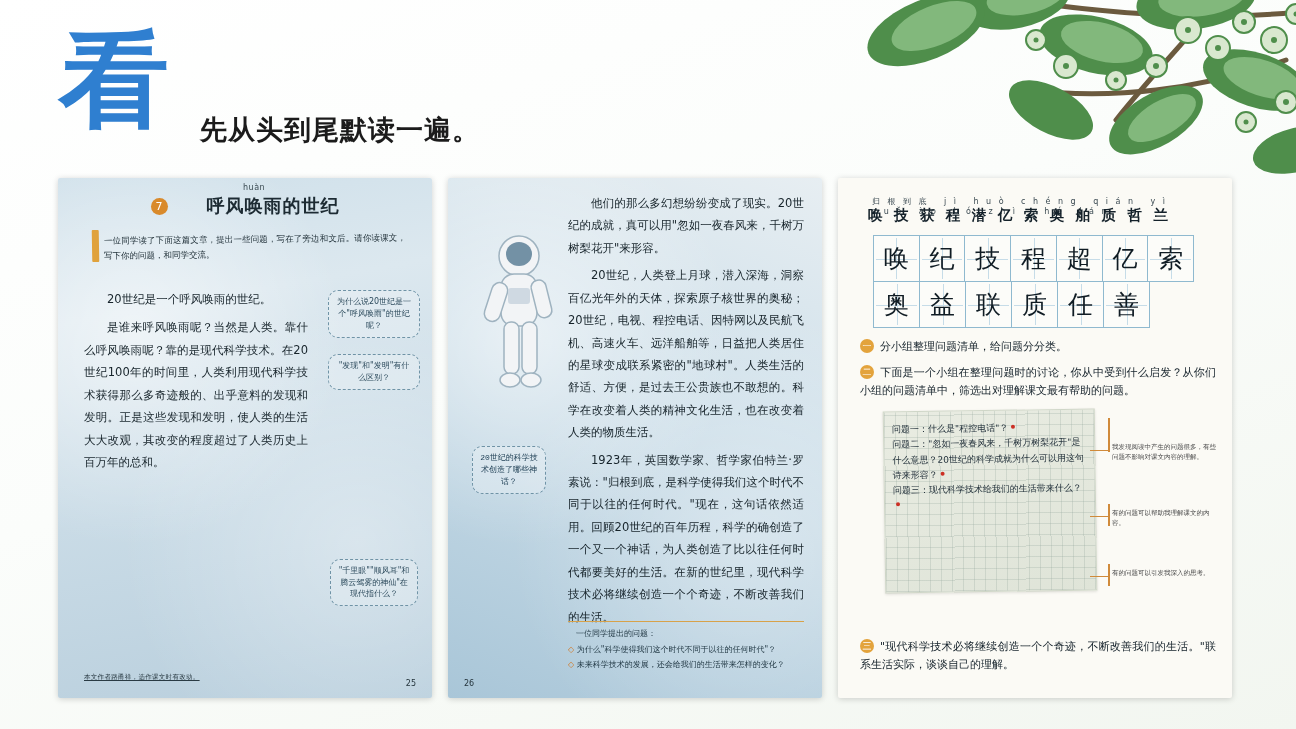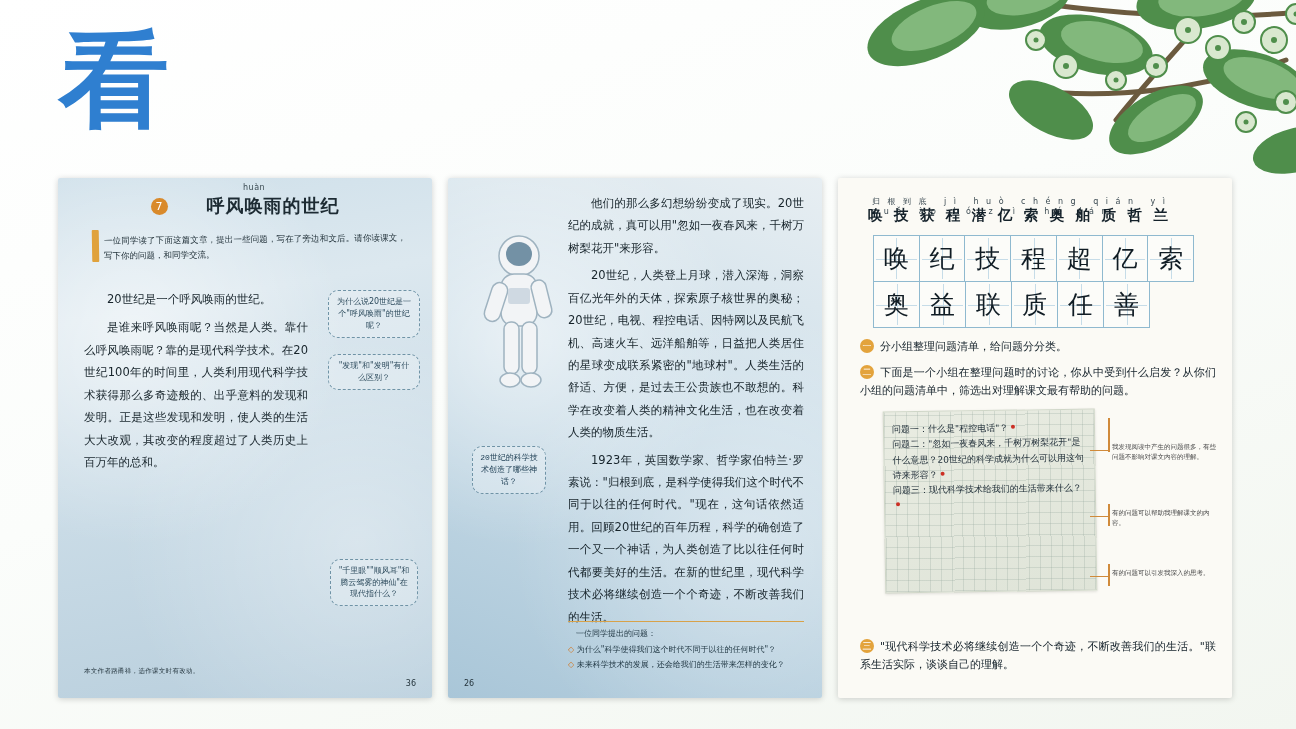--- a/index.html
+++ b/index.html
@@ -169,24 +169,25 @@
     color: #2c4a5c;
     border: 1px dashed #6f93a6;
     border-radius: 10px;
     padding: 5px 6px;
     text-align: center;
     background: rgba(255,255,255,0.22);
   }
 
   .p1-foot {
     position: absolute;
-    left: 26px; bottom: 22px;
+    left: 26px; bottom: 16px;
     font-size: 6.5px;
     color: #2a3b44;
     letter-spacing: .3px;
+    text-decoration: underline;
   }
   .p1-pageno {
     position: absolute;
     right: 16px; bottom: 10px;
     font-size: 8px;
     color: #24343c;
   }
 
   
   .p2-astro {
@@ -415,20 +416,21 @@
         <circle cx="470" cy="96" r="3"></circle>
       <circle cx="440" cy="70" r="2.5"></circle>
         <circle cx="690" cy="132" r="3"></circle>
       <circle cx="650" cy="152" r="2.5"></circle>
     </g>
   </svg>
 
   <div class="title-char">
     <span class="inner">看</span>
   </div>
+  <div class="subtitle">先从头到尾默读一遍。</div>
 
   <div class="pages">
 
     <div class="page page-1">
       <div class="grain"></div>
 
       <div class="p1-head">
         <span class="num">7</span><span class="h-title">呼风唤雨的世纪</span>
         <span class="pinyin">huàn</span>
       </div>
@@ -442,21 +444,21 @@
       </div>
 
       <div class="p1-notes">
         <div class="note-bubble">为什么说20世纪是一个"呼风唤雨"的世纪呢？</div>
         <div class="note-bubble">"发现"和"发明"有什么区别？</div>
       </div>
 
       <div class="p1-sidenote">"千里眼""顺风耳"和腾云驾雾的神仙"在现代指什么？</div>
 
       <div class="p1-foot">本文作者路甬祥，选作课文时有改动。</div>
-      <div class="p1-pageno">36</div>
+      <div class="p1-pageno">25</div>
     </div>
 
     <div class="page page-2">
       <div class="grain"></div>
 
       <svg class="p2-astro" viewBox="0 0 86 180">
         <g fill="#f2f4f6" stroke="#9fb3c0" stroke-width="1.5">
           <ellipse cx="45" cy="26" rx="20" ry="20"></ellipse>
           <rect x="27" y="44" width="36" height="52" rx="13"></rect>
           <rect x="14" y="52" width="16" height="40" rx="8" transform="rotate(18 22 72)"></rect>

